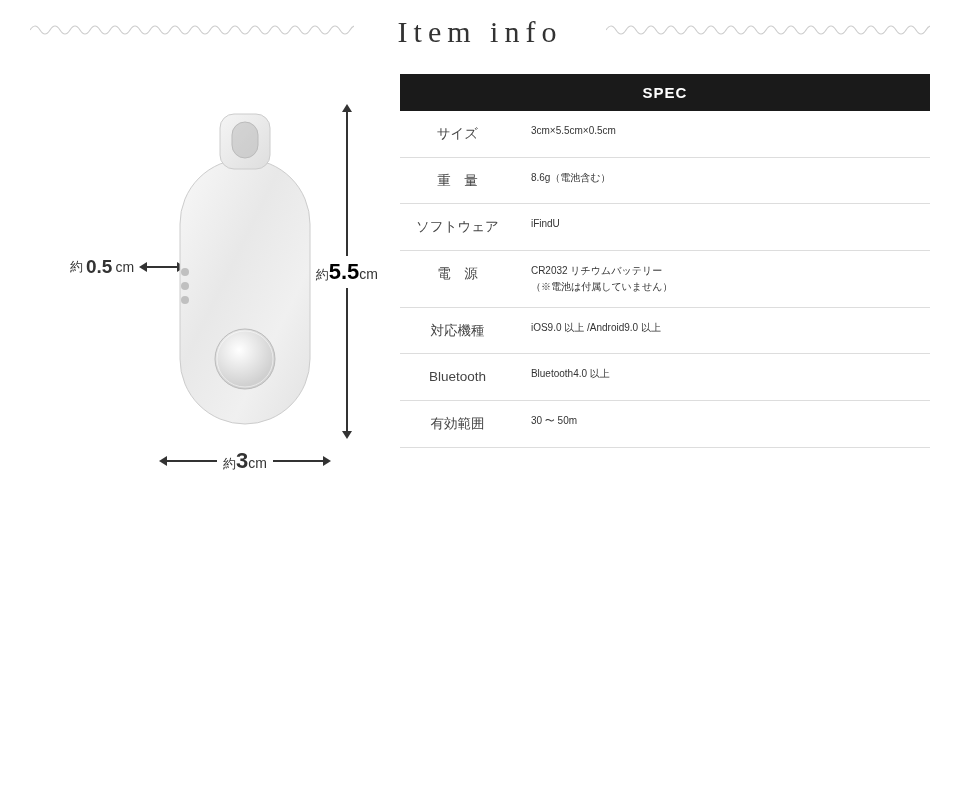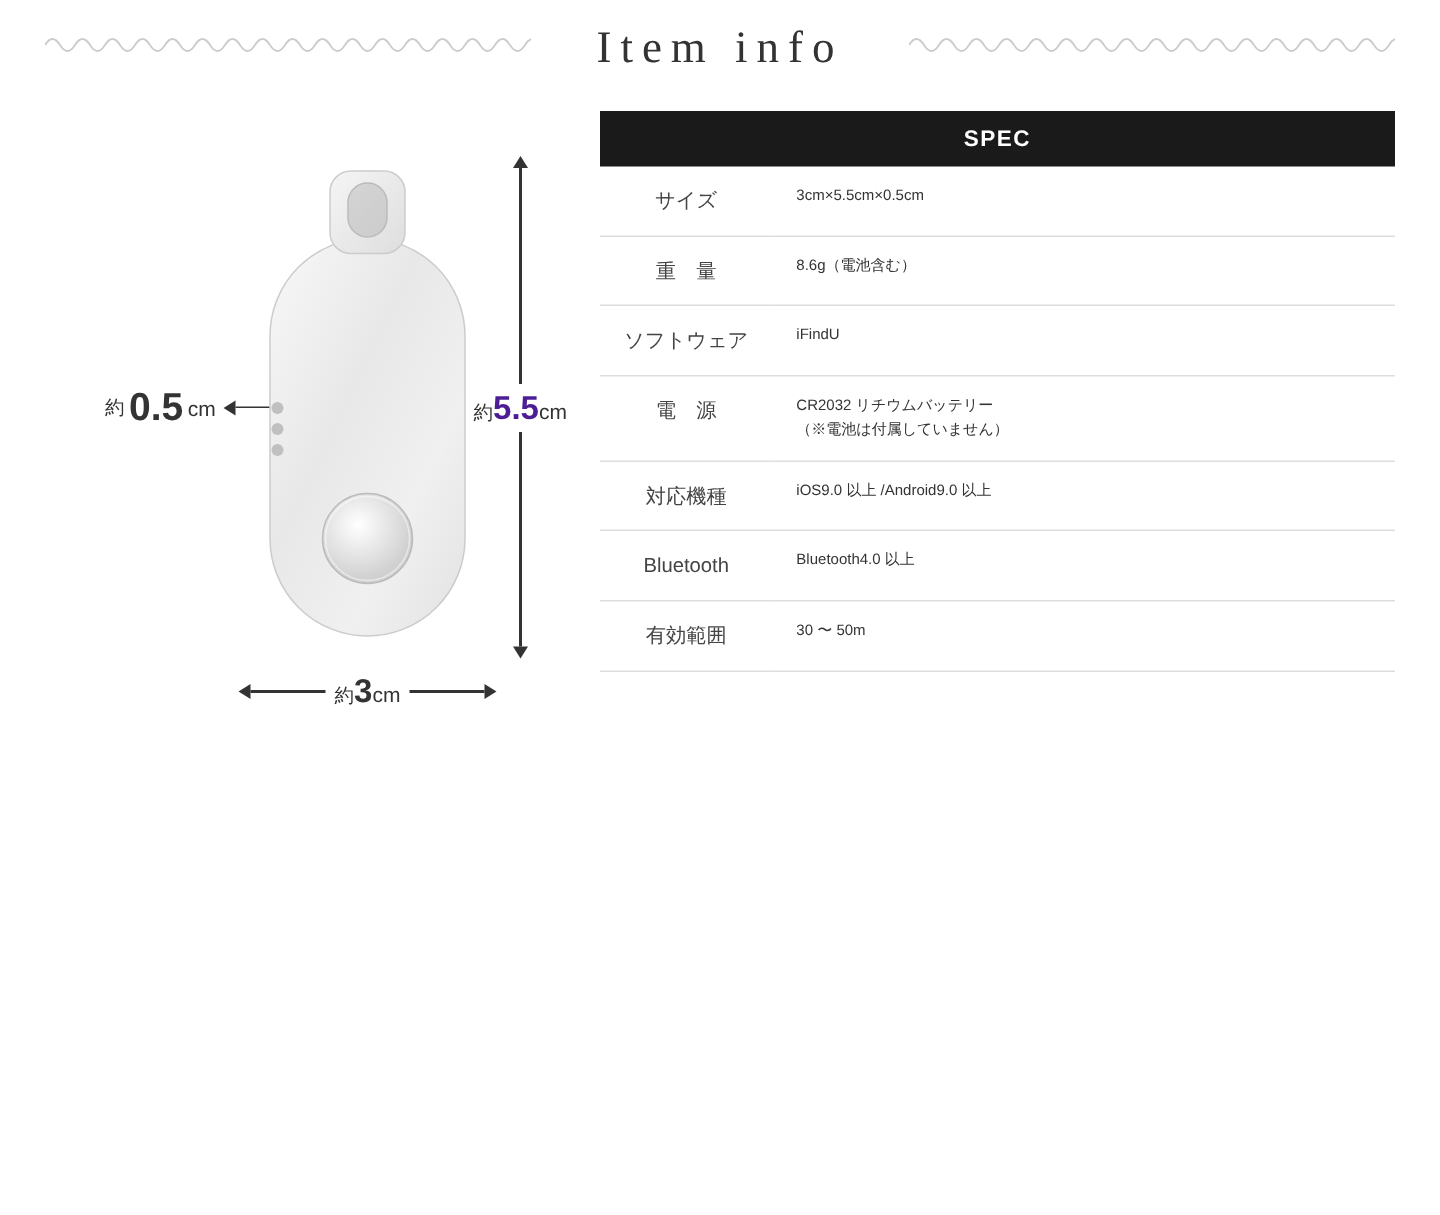--- a/index.html
+++ b/index.html
@@ -152,21 +152,21 @@
     </svg>
   </div>
 </div>
 
 <div class="layout">
 
   <div class="left-col">
 
     <div class="side-annotation">
       <span style="font-size:13px; color:#333;">約</span>
-      <span style="font-weight:700; font-size:26px; color:#333;">0.5</span>
+      <span style="font-weight:700; font-size:19px; color:#333;">0.5</span>
       <span style="font-size:14px; color:#333; font-weight:400;">cm</span>
 
       <div class="side-h-arrow">
         <div class="h-arrow-tip-left"></div>
         <div class="h-arrow-line" style="width:30px;"></div>
         <div class="h-arrow-tip-right"></div>
       </div>
     </div>
 
     <div style="display:flex; justify-content:center; align-items:center; position:relative; padding: 30px 0 10px 40px; height:370px;">
@@ -201,21 +201,21 @@
             <stop offset="100%" stop-color="#d0d0d0"></stop>
           </radialGradient>
         </defs>
       </svg>
 
       <div style="position:absolute; right:22px; top:30px; height:335px; display:flex; flex-direction:column; align-items:center;">
         <div class="v-arrow-tip-up"></div>
         <div class="v-arrow-line" style="flex:1;"></div>
         <div style="display:flex; align-items:baseline; gap:0; margin:3px 0;">
           <span style="font-size:13px; color:#333;">約</span>
-          <span style="font-weight:700; font-size:22px; color:#4c1d95;">5.5</span>
+          <span style="font-weight:700; font-size:22px; color:#000000;">5.5</span>
           <span style="font-size:14px; color:#333;">cm</span>
         </div>
         <div class="v-arrow-line" style="flex:1;"></div>
         <div class="v-arrow-tip-down"></div>
       </div>
 
     </div>
 
     <div style="display:flex; align-items:center; justify-content:center; margin-left:40px; margin-top:4px;">
       <div class="h-arrow-tip-left"></div>

